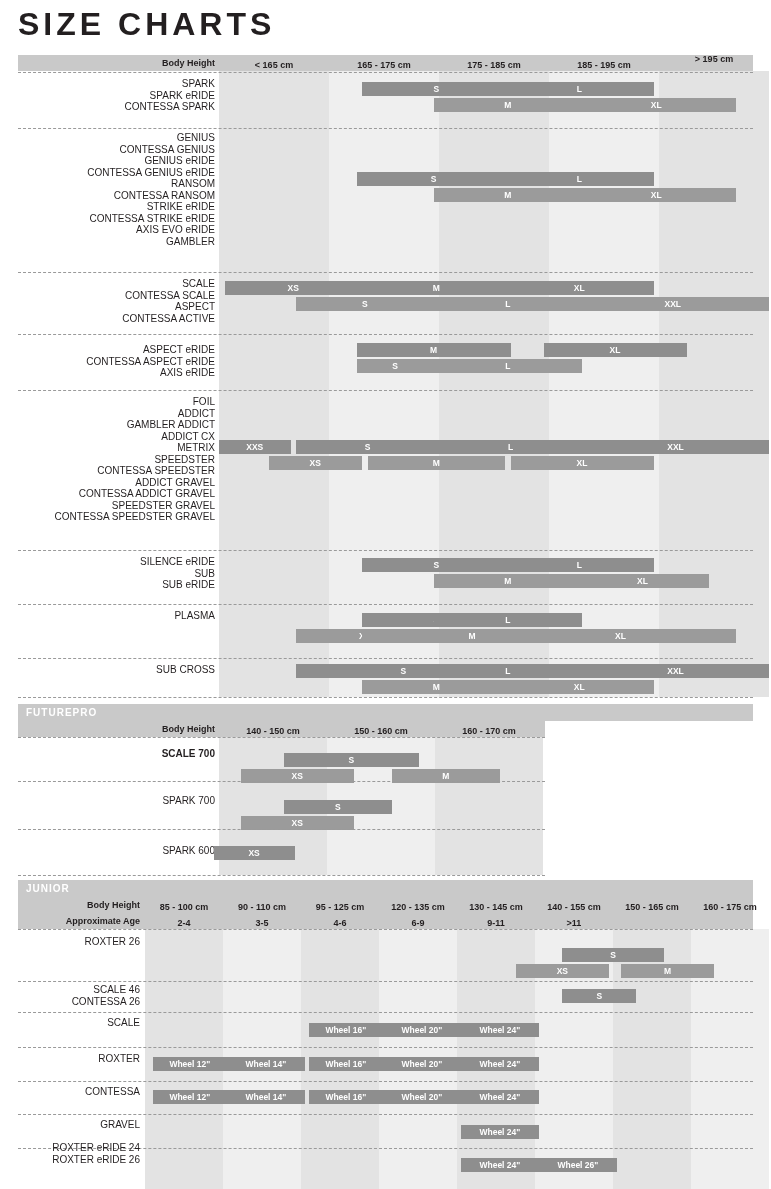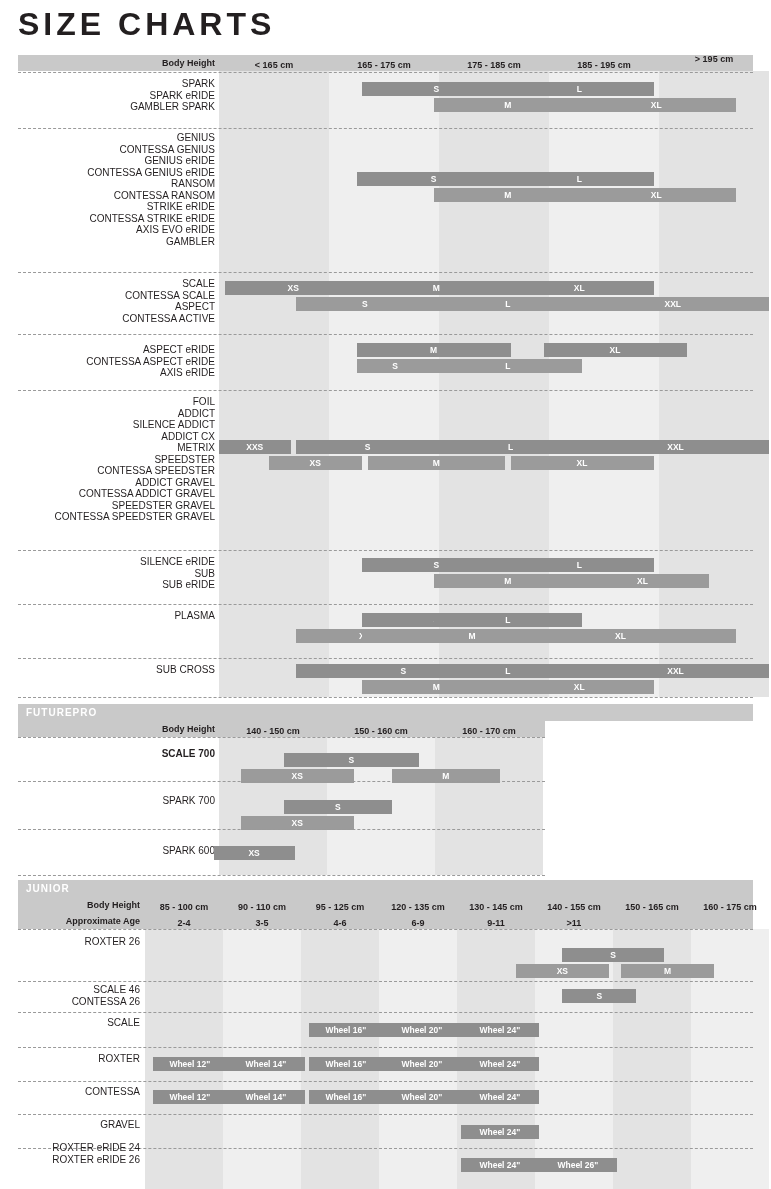--- a/index.html
+++ b/index.html
@@ -96,21 +96,21 @@
       <div class="colhdr" style="left: 549px; top: 58px; width: 110px;">185 - 195 cm</div>
       <div class="colhdr" style="left: 659px; top: 52px; width: 110px;">&gt; 195 cm</div>
       <div class="colband" style="left: 219px; top: 71px; width: 110px; height: 626px;"></div>
       <div class="colband alt" style="left: 329px; top: 71px; width: 110px; height: 626px;"></div>
       <div class="colband" style="left: 439px; top: 71px; width: 110px; height: 626px;"></div>
       <div class="colband alt" style="left: 549px; top: 71px; width: 110px; height: 626px;"></div>
       <div class="colband" style="left: 659px; top: 71px; width: 110px; height: 626px;"></div>
       <div class="dash" style="left: 18px; top: 72px; width: 735px;"></div>
       <div class="bandlabel" style="left: 20px; top: 78px; width: 195px;">SPARK</div>
       <div class="bandlabel" style="left: 20px; top: 89.5px; width: 195px;">SPARK eRIDE</div>
-      <div class="bandlabel" style="left: 20px; top: 101px; width: 195px;">GAMBLER SPARK</div>
+      <div class="bandlabel" style="left: 20px; top: 101px; width: 195px;">CONTESSA SPARK</div>
       <div class="bar" style="left: 362px; top: 82px; width: 148.5px;">S</div>
       <div class="bar light" style="left: 433.5px; top: 98px; width: 148.5px;">M</div>
       <div class="bar" style="left: 505px; top: 82px; width: 148.5px;">L</div>
       <div class="bar light" style="left: 576.5px; top: 98px; width: 159.5px;">XL</div>
       <div class="dash" style="left: 18px; top: 128px; width: 735px;"></div>
       <div class="bandlabel" style="left: 20px; top: 132px; width: 195px;">GENIUS</div>
       <div class="bandlabel" style="left: 20px; top: 143.5px; width: 195px;">CONTESSA GENIUS</div>
       <div class="bandlabel" style="left: 20px; top: 155px; width: 195px;">GENIUS eRIDE</div>
       <div class="bandlabel" style="left: 20px; top: 166.5px; width: 195px;">CONTESSA GENIUS eRIDE</div>
       <div class="bandlabel" style="left: 20px; top: 178px; width: 195px;">RANSOM</div>
@@ -138,21 +138,21 @@
       <div class="bandlabel" style="left: 20px; top: 344px; width: 195px;">ASPECT eRIDE</div>
       <div class="bandlabel" style="left: 20px; top: 355.5px; width: 195px;">CONTESSA ASPECT eRIDE</div>
       <div class="bandlabel" style="left: 20px; top: 367px; width: 195px;">AXIS eRIDE</div>
       <div class="bar" style="left: 356.5px; top: 343px; width: 154px;">M</div>
       <div class="bar light" style="left: 356.5px; top: 359px; width: 77px;">S</div>
       <div class="bar light" style="left: 433.5px; top: 359px; width: 148.5px;">L</div>
       <div class="bar" style="left: 543.5px; top: 343px; width: 143px;">XL</div>
       <div class="dash" style="left: 18px; top: 390px; width: 735px;"></div>
       <div class="bandlabel" style="left: 20px; top: 396px; width: 195px;">FOIL</div>
       <div class="bandlabel" style="left: 20px; top: 407.5px; width: 195px;">ADDICT</div>
-      <div class="bandlabel" style="left: 20px; top: 419px; width: 195px;">SILENCE ADDICT</div>
+      <div class="bandlabel" style="left: 20px; top: 419px; width: 195px;">GAMBLER ADDICT</div>
       <div class="bandlabel" style="left: 20px; top: 430.5px; width: 195px;">ADDICT CX</div>
       <div class="bandlabel" style="left: 20px; top: 442px; width: 195px;">METRIX</div>
       <div class="bandlabel" style="left: 20px; top: 453.5px; width: 195px;">SPEEDSTER</div>
       <div class="bandlabel" style="left: 20px; top: 465px; width: 195px;">CONTESSA SPEEDSTER</div>
       <div class="bandlabel" style="left: 20px; top: 476.5px; width: 195px;">ADDICT GRAVEL</div>
       <div class="bandlabel" style="left: 20px; top: 488px; width: 195px;">CONTESSA ADDICT GRAVEL</div>
       <div class="bandlabel" style="left: 20px; top: 499.5px; width: 195px;">SPEEDSTER GRAVEL</div>
       <div class="bandlabel" style="left: 20px; top: 511px; width: 195px;">CONTESSA SPEEDSTER GRAVEL</div>
       <div class="bar" style="left: 219px; top: 440px; width: 71.5px;">XXS</div>
       <div class="bar light" style="left: 268.5px; top: 456px; width: 93.5px;">XS</div>

